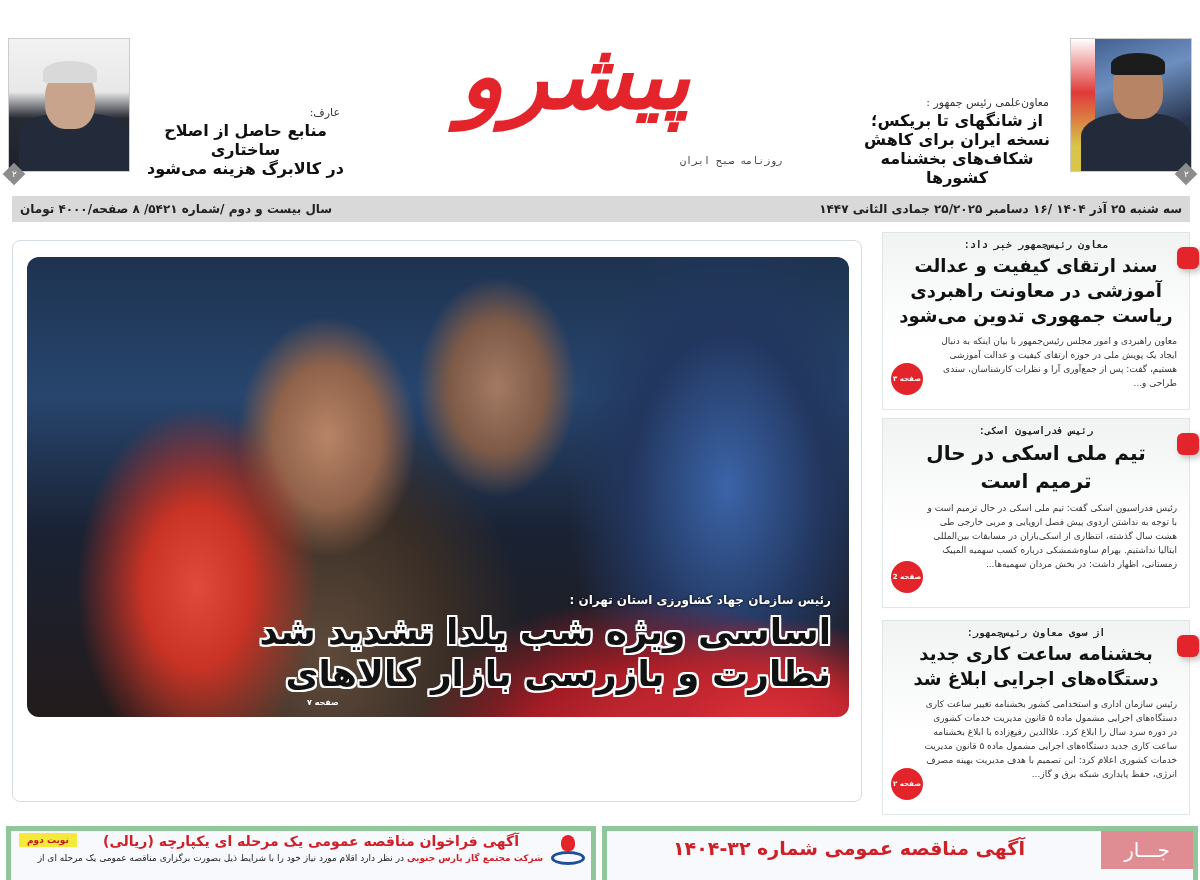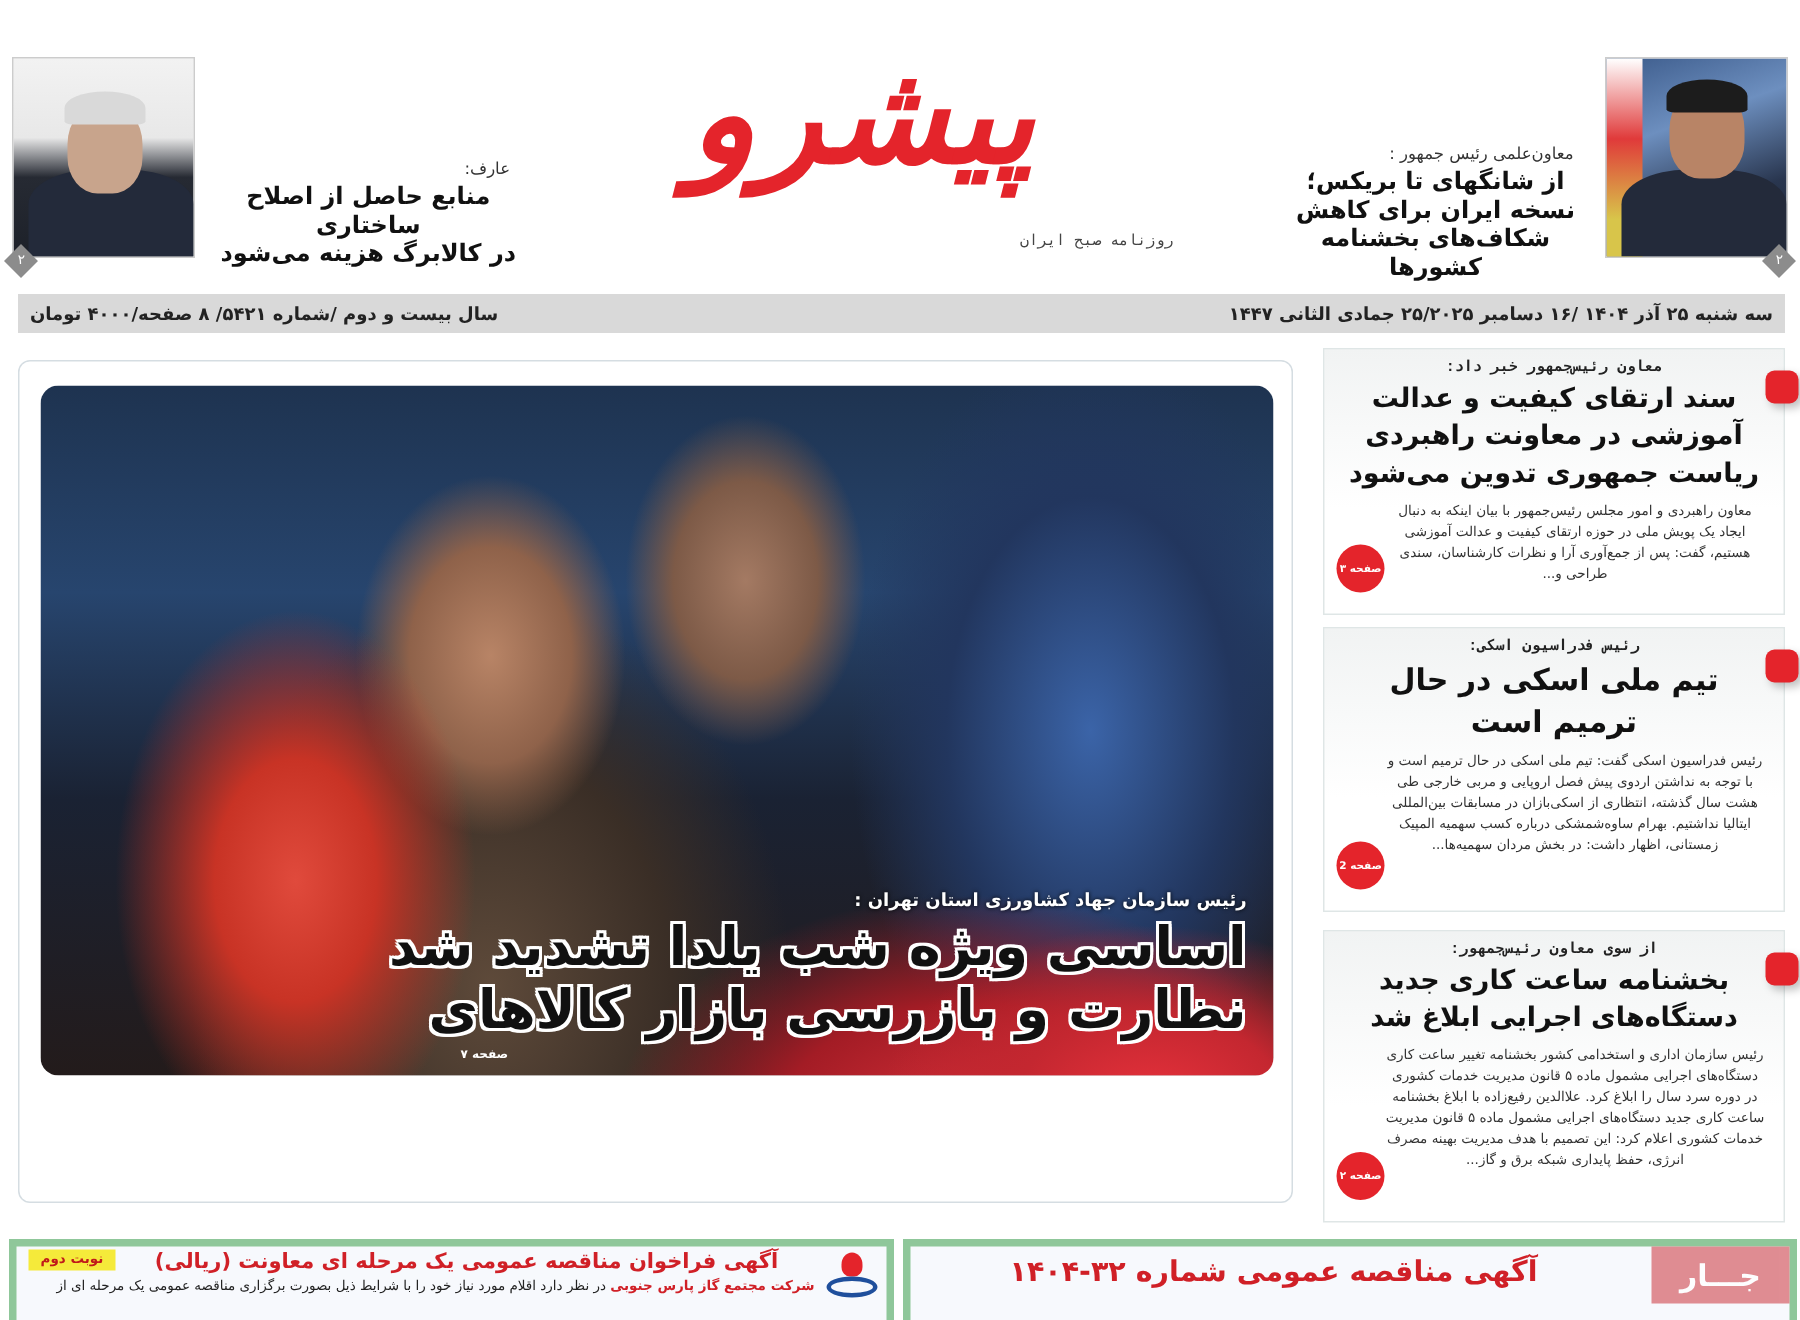--- a/index.html
+++ b/index.html
@@ -59,36 +59,36 @@
   .photo-page { position: absolute; left: 280px; bottom: 10px; font-size: 8px; color: #fff; font-weight: bold; direction: rtl; }
 
   
   .story { position: absolute; left: 882px; width: 308px; background: linear-gradient(180deg, #f1f3f3 0%, #ffffff 60%); border: 1px solid #dfe6e6; direction: rtl; text-align: center; padding: 6px 12px 8px 12px; }
   .story-1 { top: 232px; height: 178px; }
   .story-2 { top: 418px; height: 190px; }
   .story-3 { top: 620px; height: 195px; }
   .story-dot { position: absolute; right: -10px; top: 14px; width: 22px; height: 22px; background: #e4242b; border-radius: 6px; box-shadow: 3px 3px 6px rgba(0,0,0,0.25); }
   .story-kicker { font-size: 10px; color: #222; font-weight: bold; margin-bottom: 2px; font-family: Liberation Mono, monospace; }
   .story-headline { font-size: 18px; font-weight: bold; line-height: 25px; color: #111; margin-bottom: 6px; }
-  .story-body { font-size: 9px; line-height: 14px; color: #333; padding-left: 28px; }
+  .story-body { font-size: 9px; line-height: 14px; color: #333; text-align: right; padding-left: 28px; }
   .page-badge { position: absolute; left: 8px; bottom: 14px; width: 32px; height: 32px; border-radius: 50%; background: #e4242b; color: #fff; font-size: 7px; font-weight: bold; display: flex; align-items: center; justify-content: center; direction: rtl; }
 
   
   .ad { position: absolute; top: 826px; height: 60px; border: 5px solid #8fc79a; border-bottom: none; background: #f7f9fd; direction: rtl; }
   .ad-left { left: 6px; width: 590px; }
   .ad-right { left: 602px; width: 596px; }
   .ad-logo { position: absolute; right: 6px; top: 4px; width: 34px; height: 36px; }
   .ad-logo .flame { position: absolute; left: 10px; top: 0; width: 14px; height: 16px; background: #e4242b; border-radius: 50% 50% 40% 40%; }
   .ad-logo .wave { position: absolute; left: 0; top: 16px; width: 34px; height: 14px; border: 3px solid #1f4f9c; border-radius: 50%; }
   .ad-title { position: absolute; right: 60px; top: 2px; width: 440px; text-align: center; font-size: 14px; font-weight: bold; color: #d02027; white-space: nowrap; }
   .ad-line { position: absolute; right: 48px; top: 22px; font-size: 9px; color: #222; white-space: nowrap; }
   .ad-company { color: #d02027; font-weight: bold; }
   .ad-tag { position: absolute; left: 8px; top: 2px; background: #f5ea3a; color: #c01a1a; font-size: 9px; font-weight: bold; padding: 2px 8px; }
   .ad-right-title { position: absolute; right: 120px; top: 6px; width: 400px; text-align: left; font-size: 19px; font-weight: bold; color: #d02027; white-space: nowrap; }
-  .jaar-logo { position: absolute; right: 0; top: 0; width: 92px; height: 38px; background: #d8686f; opacity: 0.75; color: #fff; font-size: 20px; font-weight: bold; display: flex; align-items: center; justify-content: center; letter-spacing: 2px; }
+  .jaar-logo { position: absolute; right: 0; top: 0; width: 92px; height: 38px; background: #d8686f; opacity: 0.75; color: #fff; font-size: 20px; font-weight: normal; display: flex; align-items: center; justify-content: center; letter-spacing: 2px; }
 </style>
 </head>
 <body>
 
 <div class="masthead">
 
   <div class="side-story right">
     <div class="side-photo">
       <div class="photo-flag"></div>
       <div class="photo-body"></div>
@@ -162,21 +162,21 @@
   <div class="story-headline">بخشنامه ساعت کاری جدید دستگاه‌های اجرایی ابلاغ شد</div>
   <div class="story-body">رئیس سازمان اداری و استخدامی کشور بخشنامه تغییر ساعت کاری دستگاه‌های اجرایی مشمول ماده ۵ قانون مدیریت خدمات کشوری در دوره سرد سال را ابلاغ کرد. علاالدین رفیع‌زاده با ابلاغ بخشنامه ساعت کاری جدید دستگاه‌های اجرایی مشمول ماده ۵ قانون مدیریت خدمات کشوری اعلام کرد: این تصمیم با هدف مدیریت بهینه مصرف انرژی، حفظ پایداری شبکه برق و گاز...</div>
   <div class="page-badge">صفحه ۲</div>
 </div>
 
 <div class="ad ad-left">
   <div class="ad-logo">
     <div class="flame"></div>
     <div class="wave"></div>
   </div>
-  <div class="ad-title">آگهی فراخوان مناقصه عمومی یک مرحله ای معاونت (ریالی)</div>
+  <div class="ad-title">آگهی فراخوان مناقصه عمومی یک مرحله ای یکپارچه (ریالی)</div>
   <div class="ad-line"><span class="ad-company">شرکت مجتمع گاز پارس جنوبی</span><span> در نظر دارد اقلام مورد نیاز خود را با شرایط ذیل بصورت برگزاری مناقصه عمومی یک مرحله ای از</span></div>
   <div class="ad-tag">نوبت دوم</div>
 </div>
 
 <div class="ad ad-right">
   <div class="jaar-logo">جـــار</div>
   <div class="ad-right-title">آگهی مناقصه عمومی شماره ۳۲-۱۴۰۴</div>
 </div>
 
 </body></html>

